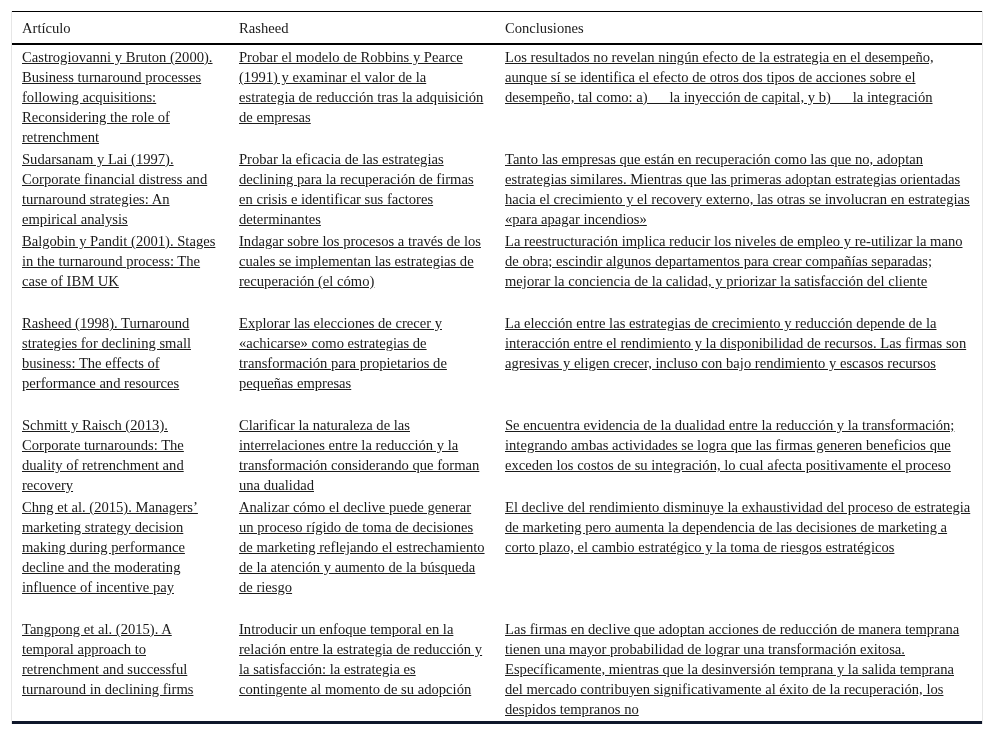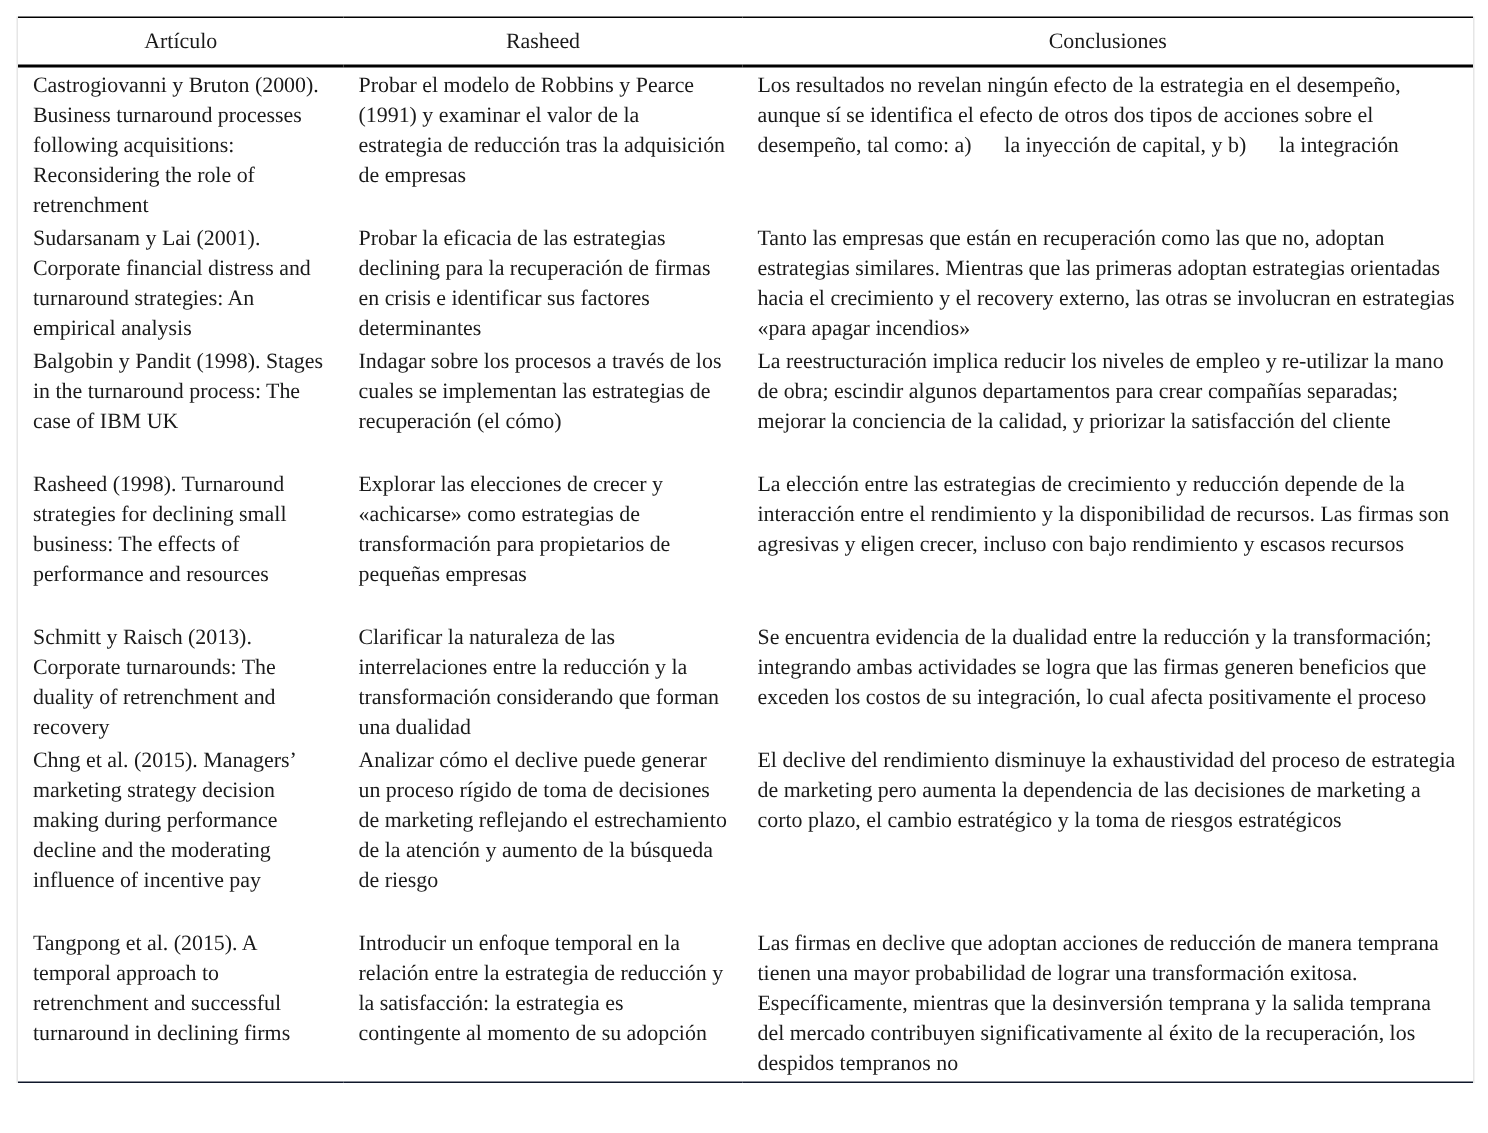--- a/index.html
+++ b/index.html
@@ -2,24 +2,24 @@
 <html><head>
 <meta charset="utf-8">
 <style>
   html, body { margin: 0; padding: 0; background: #ffffff; }
   body { width: 992px; height: 755px; position: relative; overflow: hidden;
          font-family: "Liberation Serif", "DejaVu Serif", serif; color: #1a1a1a; }
   .table-wrap { position: absolute; left: 11px; top: 11px; width: 970px;
                 border-left: 1px solid #e6e6e6; border-right: 1px solid #e6e6e6; }
   table { border-collapse: collapse; width: 970px; table-layout: fixed;
           font-size: 14.6px; line-height: 20px; }
-  thead th { text-align: center; font-weight: normal; padding: 6px 10px 5px 10px;
+  thead th { text-align: left; font-weight: normal; padding: 6px 10px 5px 10px;
              border-top: 1px solid #000; border-bottom: 2px solid #000; height: 19px; vertical-align: top; }
-  tbody td { padding: 2px 10px 0 10px; vertical-align: top; }
-  tbody tr:last-child td { border-bottom: 1px solid #0f172a; padding-bottom: 2px; }
+  tbody td { padding: 2px 10px 0 10px; vertical-align: top; text-decoration: underline; }
+  tbody tr:last-child td { border-bottom: 3px solid #0f172a; padding-bottom: 2px; }
   col.c1 { width: 217px; }
   col.c2 { width: 266px; }
   col.c3 { width: 487px; }
 </style>
 </head>
 <body>
 
 <div class="table-wrap">
   <table>
     <colgroup>
@@ -34,26 +34,26 @@
         <th>Conclusiones</th>
       </tr>
     </thead>
     <tbody>
       <tr>
         <td style="height:100px">Castrogiovanni y Bruton (2000). Business turnaround processes following acquisitions: Reconsidering the role of retrenchment</td>
         <td>Probar el modelo de Robbins y Pearce (1991) y examinar el valor de la estrategia de reducción tras la adquisición de empresas</td>
         <td>Los resultados no revelan ningún efecto de la estrategia en el desempeño, aunque sí se identifica el efecto de otros dos tipos de acciones sobre el desempeño, tal como: a)  la inyección de capital, y b)  la integración</td>
       </tr>
       <tr>
-        <td style="height:80px">Sudarsanam y Lai (2001). Corporate financial distress and turnaround strategies: An empirical analysis</td>
+        <td style="height:80px">Sudarsanam y Lai (1997). Corporate financial distress and turnaround strategies: An empirical analysis</td>
         <td>Probar la eficacia de las estrategias declining para la recuperación de firmas en crisis e identificar sus factores determinantes</td>
         <td>Tanto las empresas que están en recuperación como las que no, adoptan estrategias similares. Mientras que las primeras adoptan estrategias orientadas hacia el crecimiento y el recovery externo, las otras se involucran en estrategias «para apagar incendios»</td>
       </tr>
       <tr>
-        <td style="height:80px">Balgobin y Pandit (1998). Stages in the turnaround process: The case of IBM UK</td>
+        <td style="height:80px">Balgobin y Pandit (2001). Stages in the turnaround process: The case of IBM UK</td>
         <td>Indagar sobre los procesos a través de los cuales se implementan las estrategias de recuperación (el cómo)</td>
         <td>La reestructuración implica reducir los niveles de empleo y re-utilizar la mano de obra; escindir algunos departamentos para crear compañías separadas; mejorar la conciencia de la calidad, y priorizar la satisfacción del cliente</td>
       </tr>
       <tr>
         <td style="height:100px">Rasheed (1998). Turnaround strategies for declining small business: The effects of performance and resources</td>
         <td>Explorar las elecciones de crecer y «achicarse» como estrategias de transformación para propietarios de pequeñas empresas</td>
         <td>La elección entre las estrategias de crecimiento y reducción depende de la interacción entre el rendimiento y la disponibilidad de recursos. Las firmas son agresivas y eligen crecer, incluso con bajo rendimiento y escasos recursos</td>
       </tr>
       <tr>
         <td style="height:80px">Schmitt y Raisch (2013). Corporate turnarounds: The duality of retrenchment and recovery</td>

